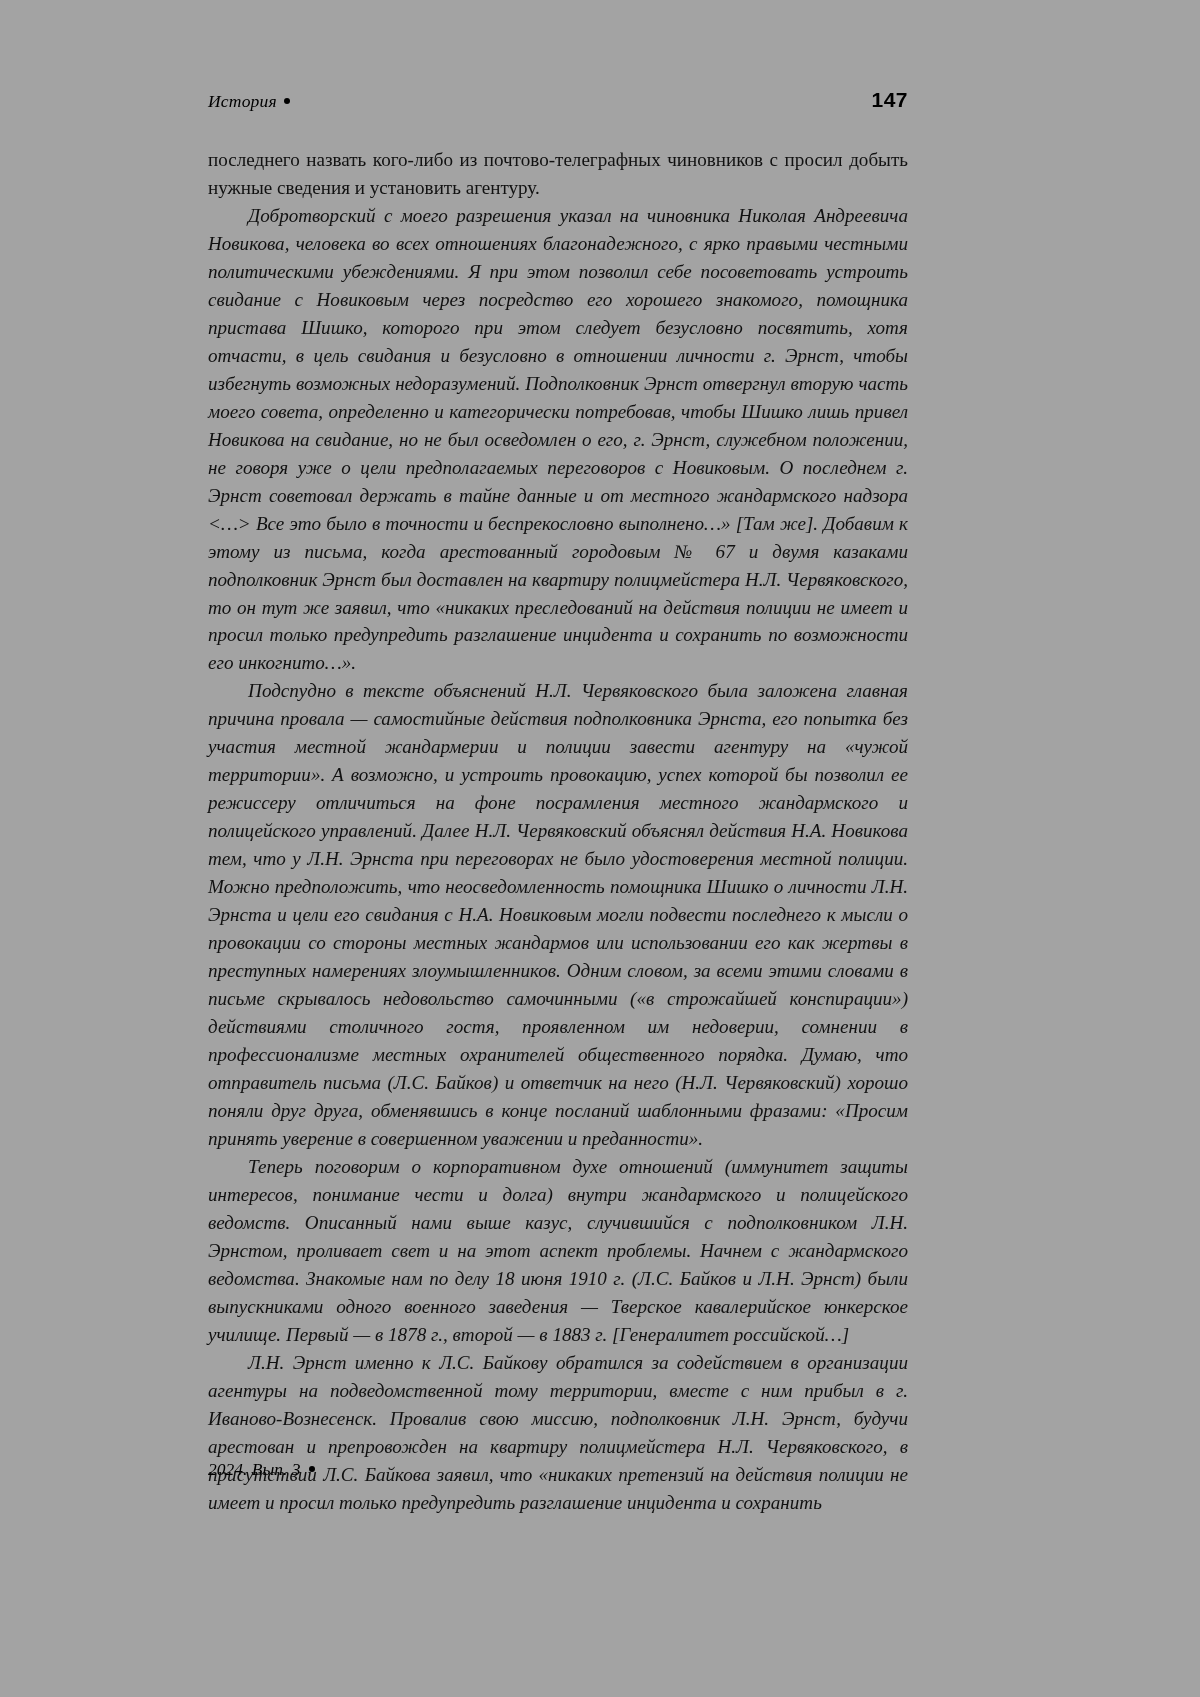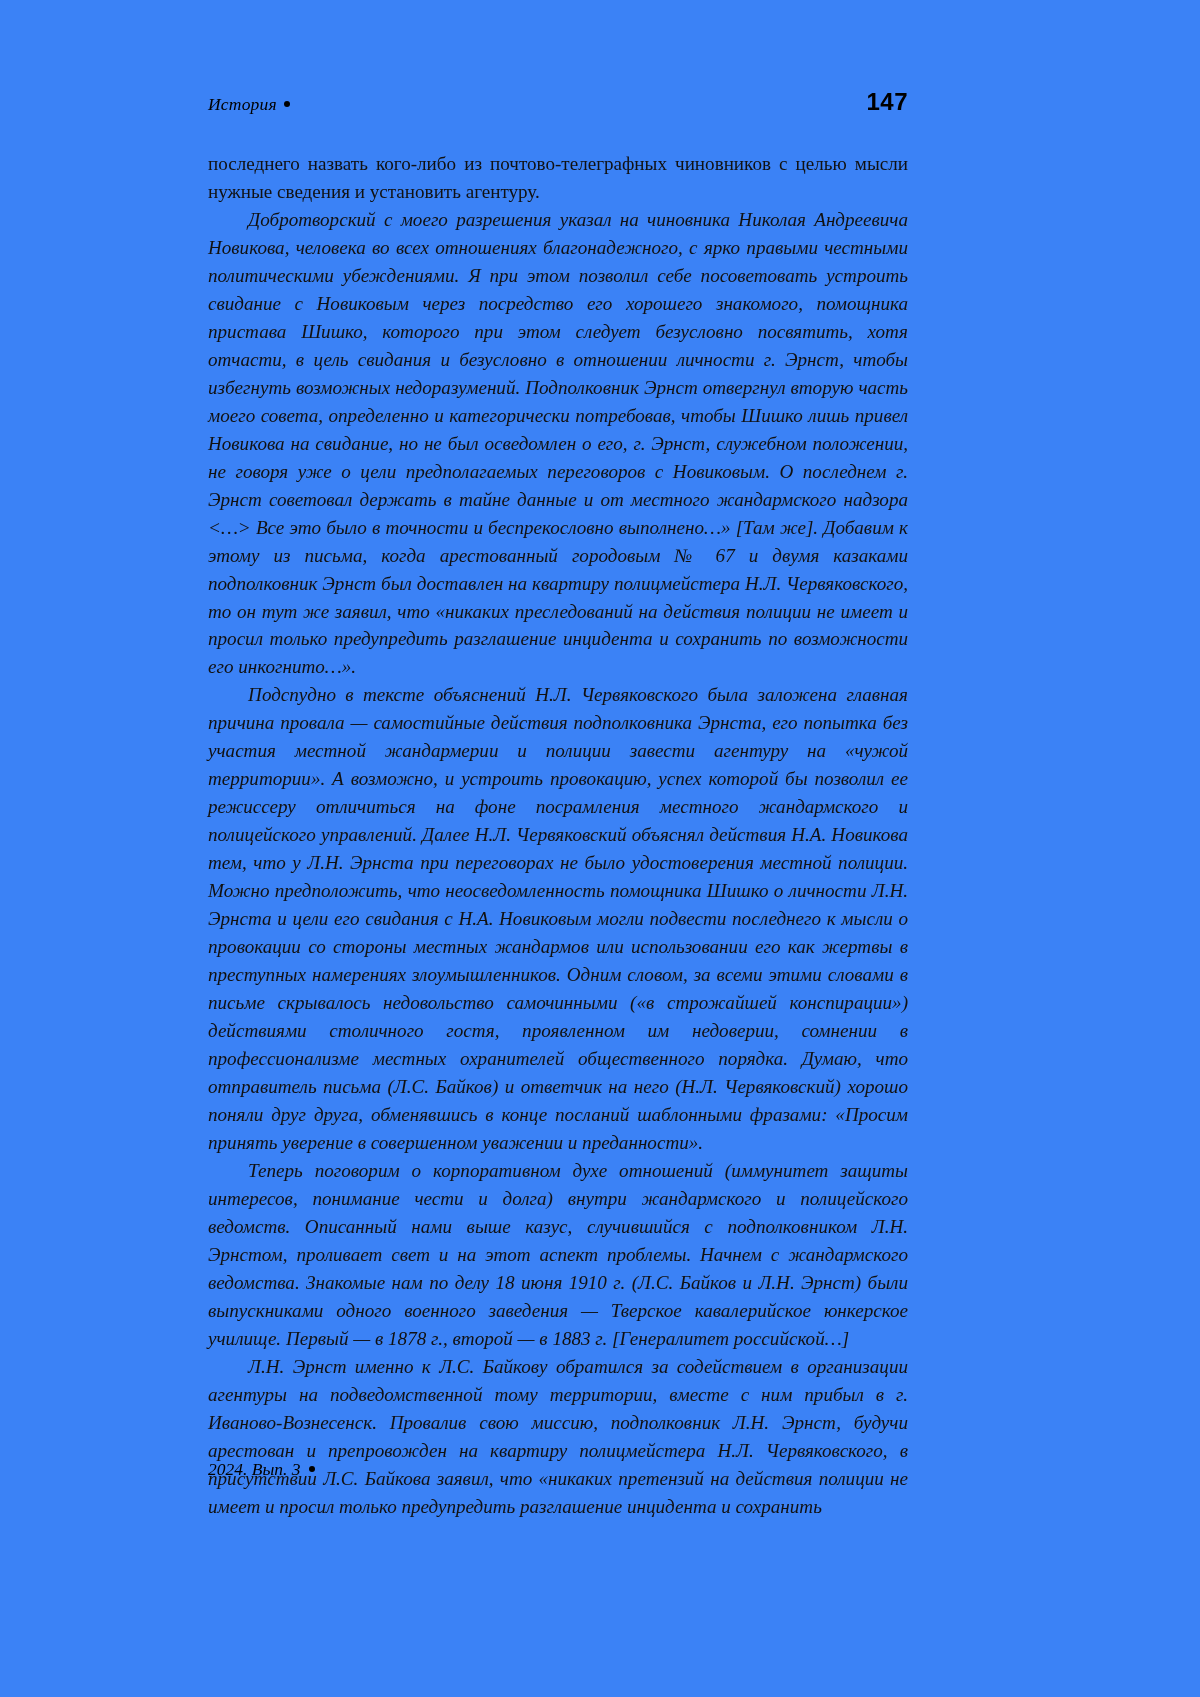--- a/index.html
+++ b/index.html
@@ -4,21 +4,21 @@
 <style>
   html, body {
     margin: 0;
     padding: 0;
     background: #ffffff;
   }
   .page {
     position: relative;
     width: 1200px;
     height: 1697px;
-    background: #3b82f6;
+    background: #a3a3a3;
     margin: 0 auto;
     box-sizing: border-box;
     font-family: "Liberation Serif", "DejaVu Serif", serif;
     color: #000000;
     overflow: hidden;
   }
   .content {
     position: absolute;
     left: 208px;
     top: 88px;
@@ -46,21 +46,21 @@
     width: 6px;
     height: 6px;
     border-radius: 50%;
     background: #000;
     position: relative;
     top: -1px;
   }
   .header-right {
     font-family: "Liberation Sans", "DejaVu Sans", sans-serif;
     font-weight: bold;
-    font-size: 24px;
+    font-size: 21px;
     letter-spacing: 0.5px;
   }
   .body-text {
     font-size: 19.1px;
     line-height: 1.465;
     text-align: justify;
     text-justify: inter-word;
     hyphens: manual;
     color: #111;
   }
@@ -93,21 +93,21 @@
 
     <div class="header">
       <div class="header-left">
         <span>История</span>
         <span class="bullet"></span>
       </div>
       <div class="header-right">147</div>
     </div>
 
     <div class="body-text">
-      <p>последнего назвать кого-либо из почтово-телеграфных чиновников с целью мысли нужные сведения и установить агентуру.</p>
+      <p>последнего назвать кого-либо из почтово-телеграфных чиновников с просил добыть нужные сведения и установить агентуру.</p>
       <p class="indent">Добротворский с моего разрешения указал на чиновника Николая Андреевича Новикова, человека во всех отношениях благонадежного, с ярко правыми честными политическими убеждениями. Я при этом позволил себе посоветовать устроить свидание с Новиковым через посредство его хорошего знакомого, помощника пристава Шишко, которого при этом следует безусловно посвятить, хотя отчасти, в цель свидания и безусловно в отношении личности г. Эрнст, чтобы избегнуть возможных недоразумений. Подполковник Эрнст отвергнул вторую часть моего совета, определенно и категорически потребовав, чтобы Шишко лишь привел Новикова на свидание, но не был осведомлен о его, г. Эрнст, служебном положении, не говоря уже о цели предполагаемых переговоров с Новиковым. О последнем г. Эрнст советовал держать в тайне данные и от местного жандармского надзора &lt;…&gt; Все это было в точности и беспрекословно выполнено…» [Там же]. Добавим к этому из письма, когда арестованный городовым № 67 и двумя казаками подполковник Эрнст был доставлен на квартиру полицмейстера Н.Л. Червяковского, то он тут же заявил, что «никаких преследований на действия полиции не имеет и просил только предупредить разглашение инцидента и сохранить по возможности его инкогнито…».</p>
       <p class="indent">Подспудно в тексте объяснений Н.Л. Червяковского была заложена главная причина провала — самостийные действия подполковника Эрнста, его попытка без участия местной жандармерии и полиции завести агентуру на «чужой территории». А возможно, и устроить провокацию, успех которой бы позволил ее режиссеру отличиться на фоне посрамления местного жандармского и полицейского управлений. Далее Н.Л. Червяковский объяснял действия Н.А. Новикова тем, что у Л.Н. Эрнста при переговорах не было удостоверения местной полиции. Можно предположить, что неосведомленность помощника Шишко о личности Л.Н. Эрнста и цели его свидания с Н.А. Новиковым могли подвести последнего к мысли о провокации со стороны местных жандармов или использовании его как жертвы в преступных намерениях злоумышленников. Одним словом, за всеми этими словами в письме скрывалось недовольство самочинными («в строжайшей конспирации») действиями столичного гостя, проявленном им недоверии, сомнении в профессионализме местных охранителей общественного порядка. Думаю, что отправитель письма (Л.С. Байков) и ответчик на него (Н.Л. Червяковский) хорошо поняли друг друга, обменявшись в конце посланий шаблонными фразами: «Просим принять уверение в совершенном уважении и преданности».</p>
       <p class="indent">Теперь поговорим о корпоративном духе отношений (иммунитет защиты интересов, понимание чести и долга) внутри жандармского и полицейского ведомств. Описанный нами выше казус, случившийся с подполковником Л.Н. Эрнстом, проливает свет и на этот аспект проблемы. Начнем с жандармского ведомства. Знакомые нам по делу 18 июня 1910 г. (Л.С. Байков и Л.Н. Эрнст) были выпускниками одного военного заведения — Тверское кавалерийское юнкерское училище. Первый — в 1878 г., второй — в 1883 г. [Генералитет российской…]</p>
       <p class="indent">Л.Н. Эрнст именно к Л.С. Байкову обратился за содействием в организации агентуры на подведомственной тому территории, вместе с ним прибыл в г. Иваново-Вознесенск. Провалив свою миссию, подполковник Л.Н. Эрнст, будучи арестован и препровожден на квартиру полицмейстера Н.Л. Червяковского, в присутствии Л.С. Байкова заявил, что «никаких претензий на действия полиции не имеет и просил только предупредить разглашение инцидента и сохранить</p>
     </div>
 
   </div>
 
   <div class="footer">
     <span>2024. Вып. 3</span>

